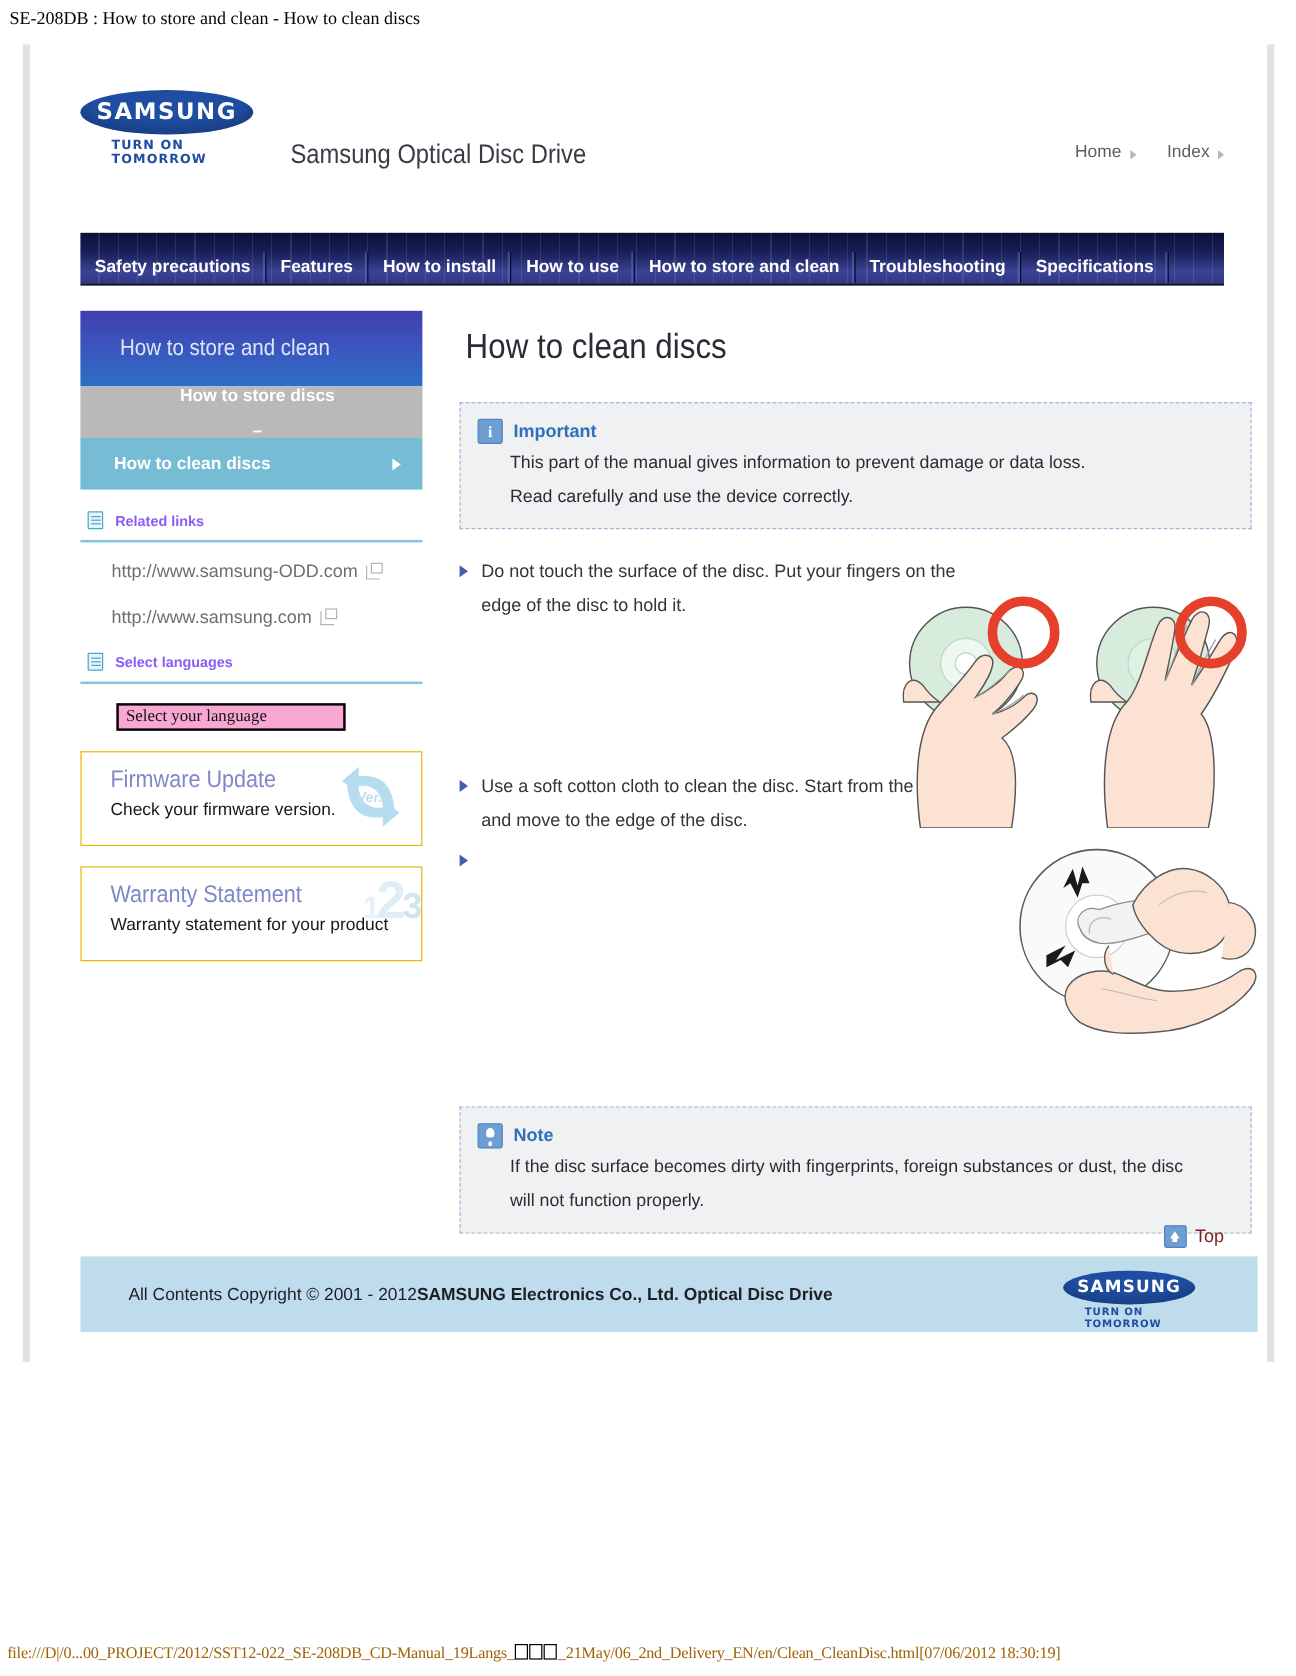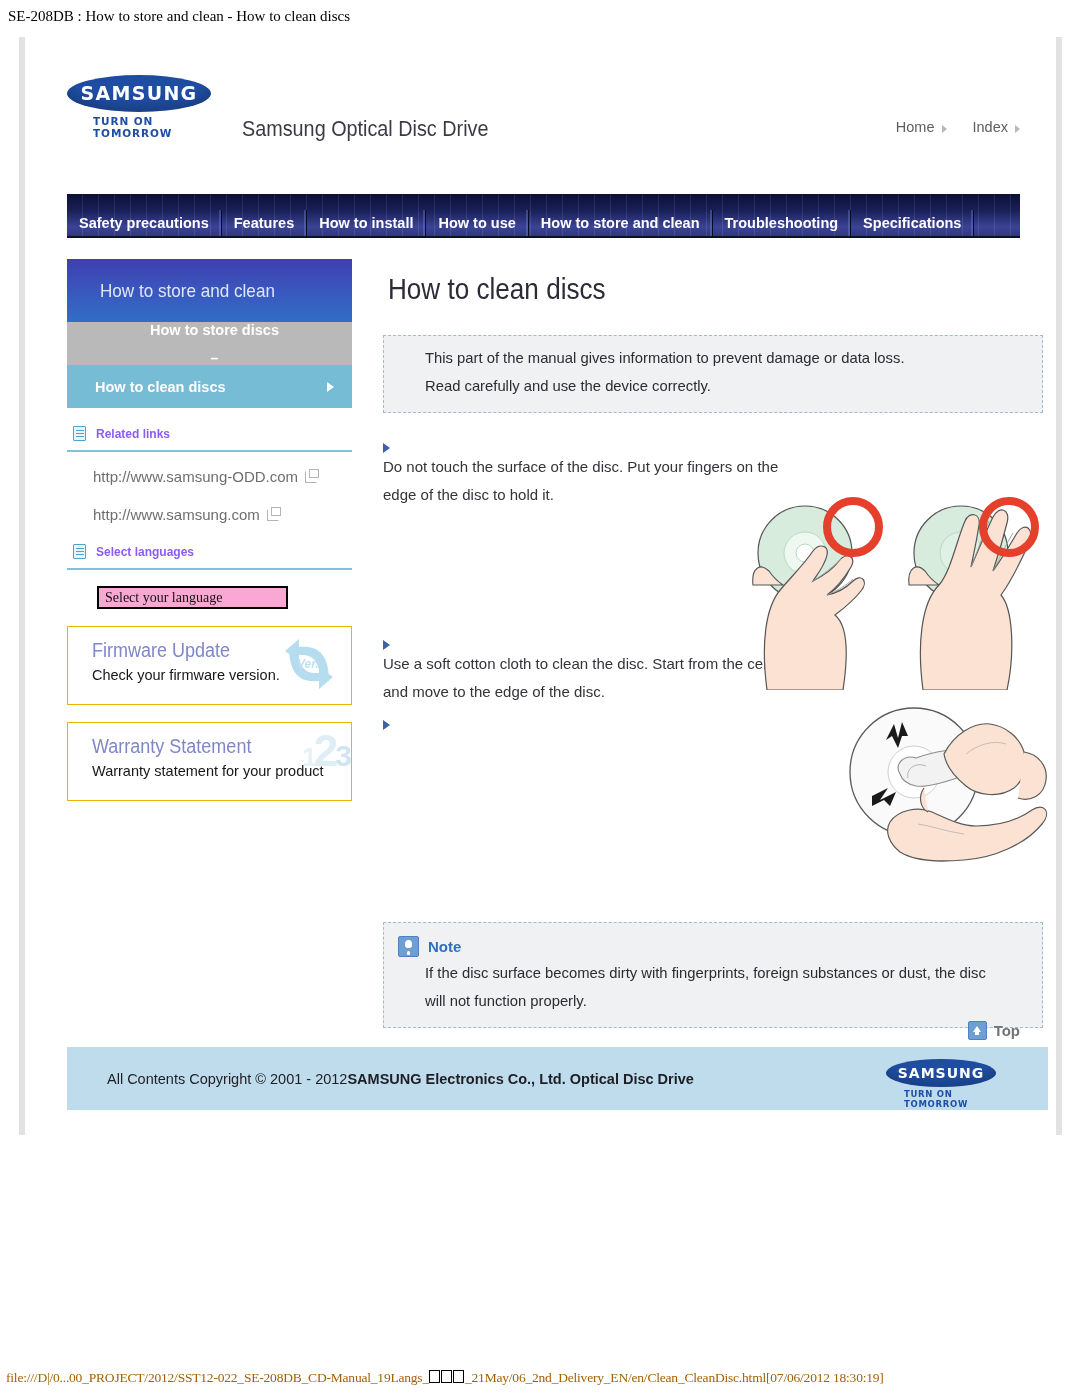--- a/index.html
+++ b/index.html
@@ -454,22 +454,22 @@
     margin: 0 0 10px 27px;
     font-size: 14.8px;
     color: #2b2b31;
     line-height: 1.25;
   }
   .callout p:last-child { margin-bottom: 0; }
 
   .bullets { margin-top: 22px; position: relative; }
   .bullet {
     display: flex;
+    gap: 11px;
     margin-bottom: 6px;
-    flex-direction: column;
   }
   .bullet .tri {
     flex: 0 0 auto;
     margin-top: 8px;
     width: 0; height: 0;
     border-left: 7px solid #3f5fa8;
     border-top: 5px solid transparent;
     border-bottom: 5px solid transparent;
   }
   .bullet .txt {
@@ -501,23 +501,23 @@
   .top-link {
     position: absolute;
     right: 30px;
     top: 984px;
     display: flex;
     align-items: center;
     gap: 7px;
     cursor: pointer;
   }
   .top-link .ttxt {
-    color: #737373;
+    color: #7f1d1d;
     font-size: 15px;
-    font-weight: bold;
+    font-weight: normal;
   }
   .ico-up {
     width: 17px; height: 17px;
     background: #6e9fd4;
     border: 1px solid #4f82bd;
     border-radius: 2px;
     position: relative;
   }
   .ico-up::after {
     content: "";
@@ -695,20 +695,24 @@
         <div class="num-art">
           <span class="n1">1</span><span>2</span><span class="n3">3</span>
         </div>
       </div>
     </div>
 
     <div class="main">
       <div class="page-title">How to clean discs</div>
 
       <div class="callout">
+        <div class="callout-head">
+          <span class="ico-sq info"></span>
+          <span class="ttl">Important</span>
+        </div>
         <p>This part of the manual gives information to prevent damage or data loss.</p>
         <p>Read carefully and use the device correctly.</p>
       </div>
 
       <div class="bullets">
         <div class="bullet">
           <span class="tri"></span>
           <span class="txt">Do not touch the surface of the disc. Put your fingers on the edge of the disc to hold it.</span>
         </div>
         <div class="spacer-img-1"></div>

